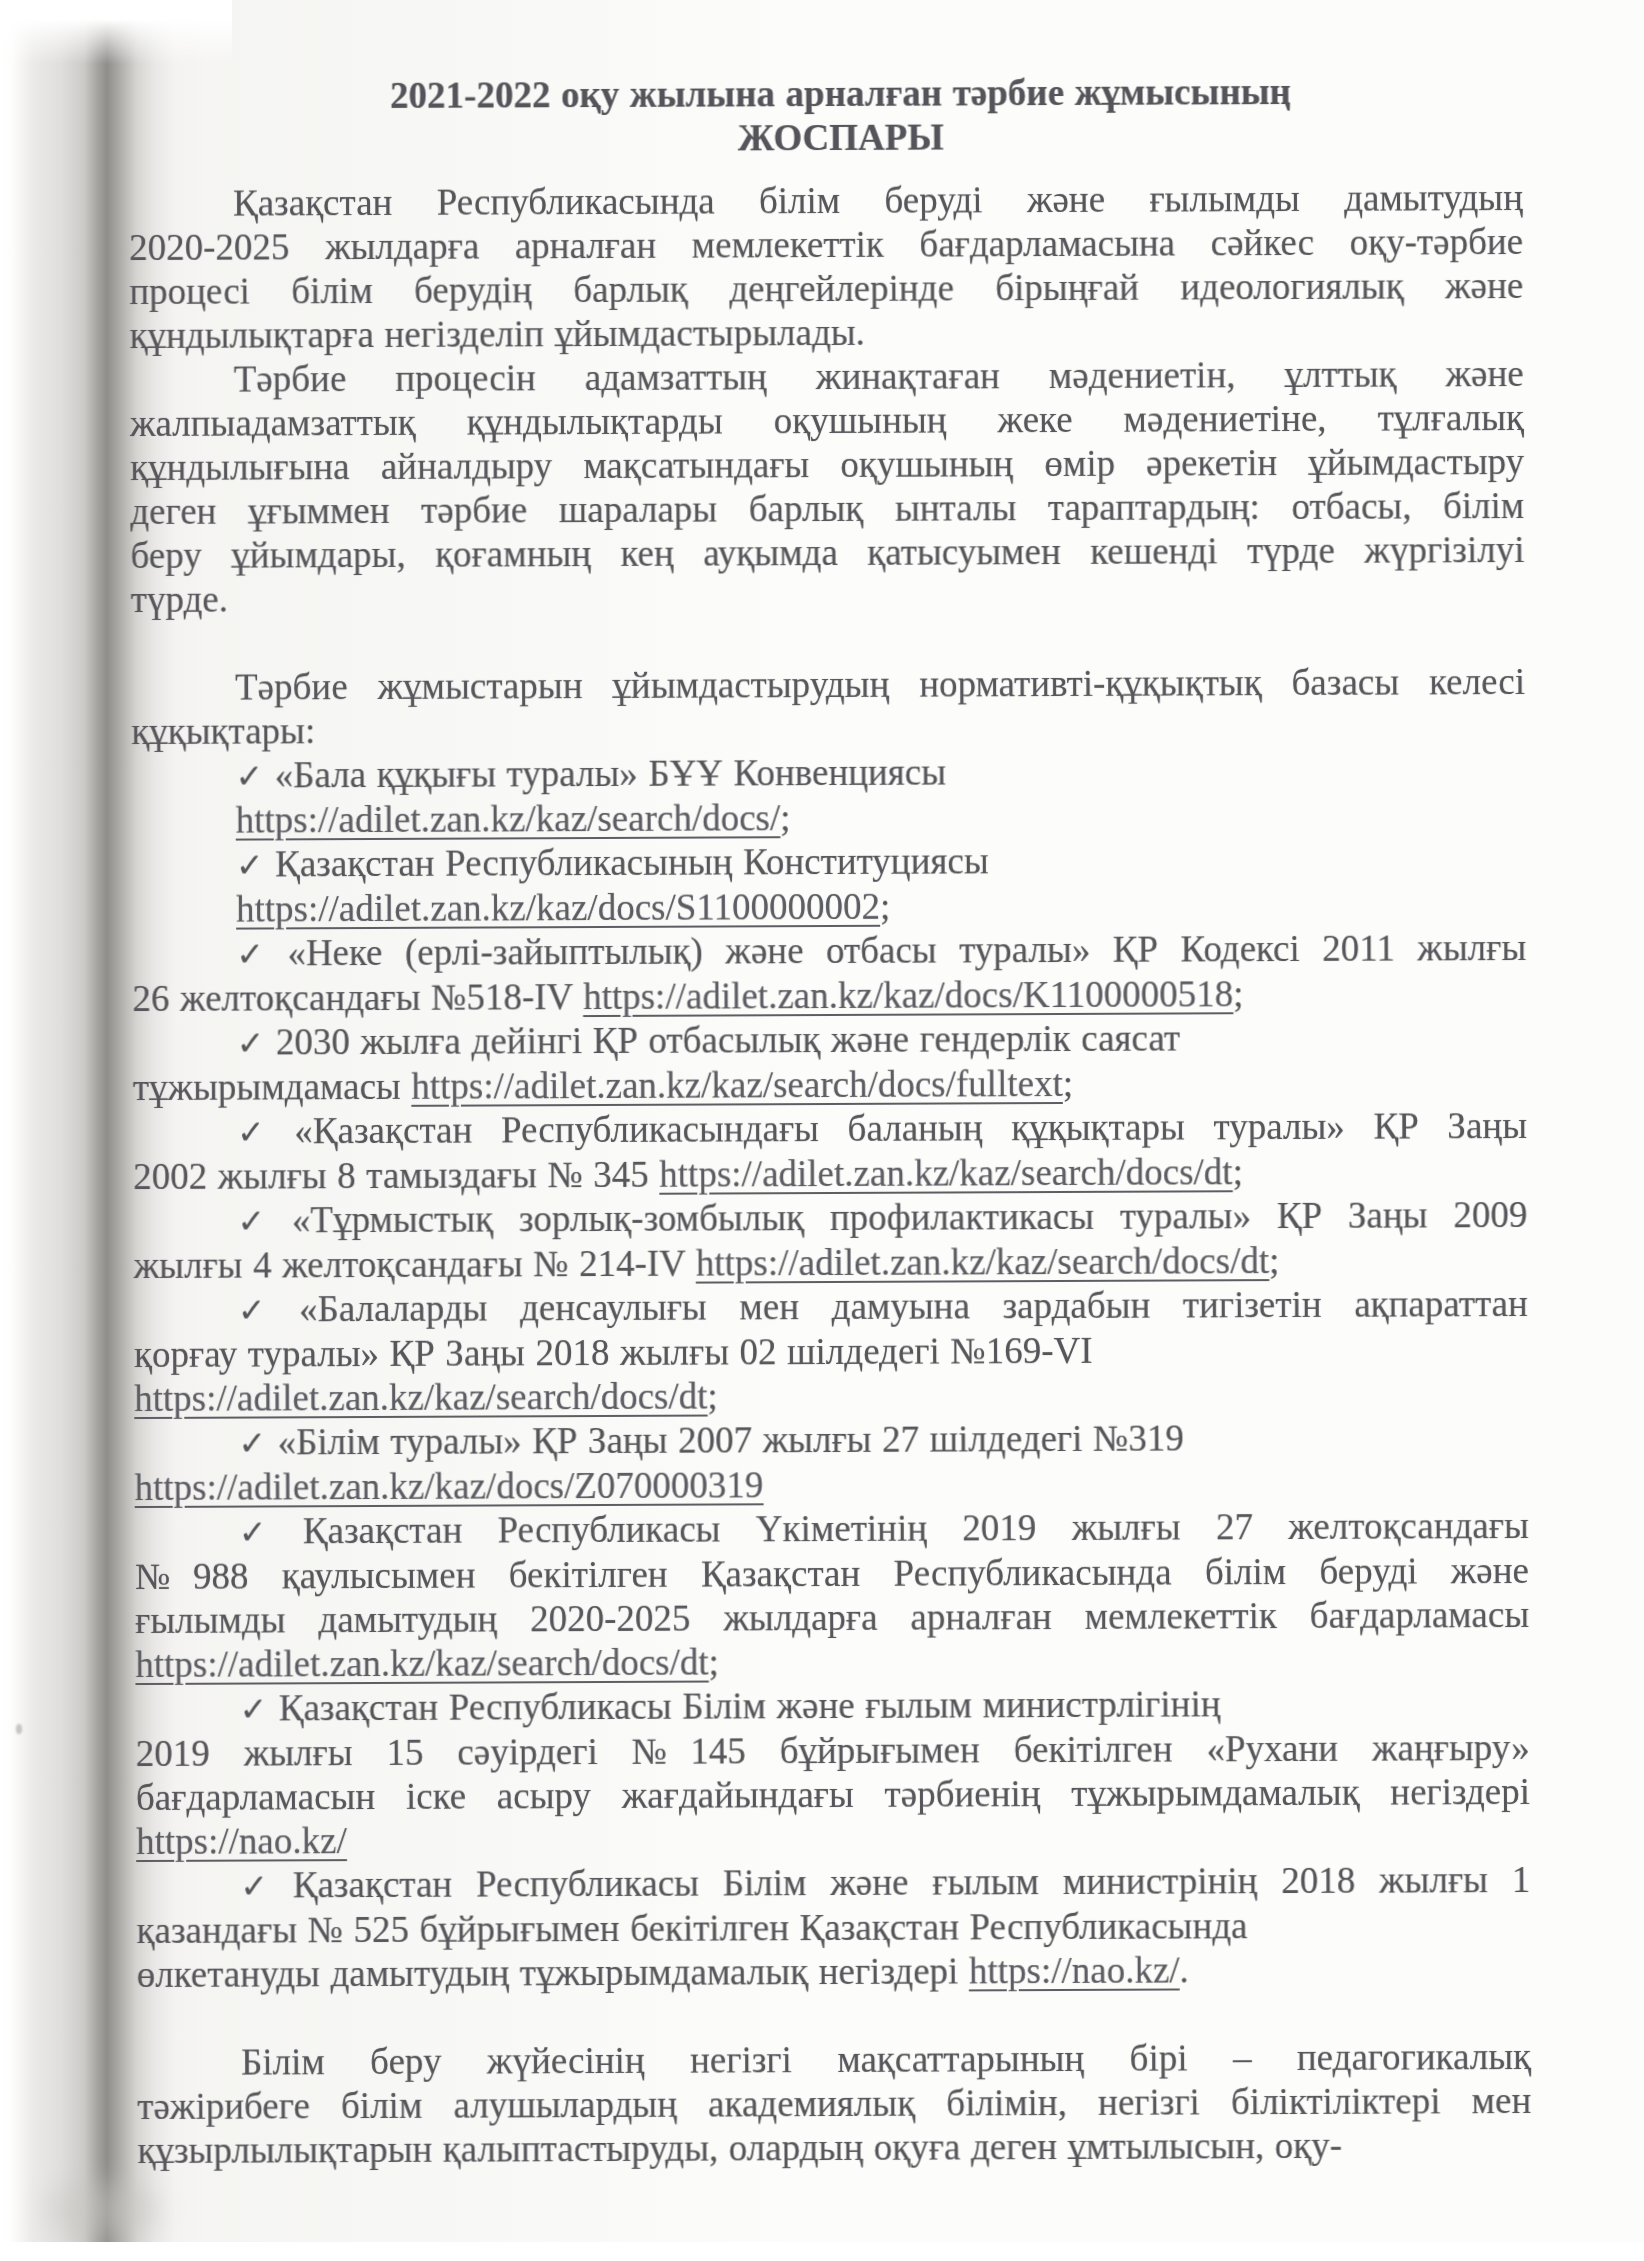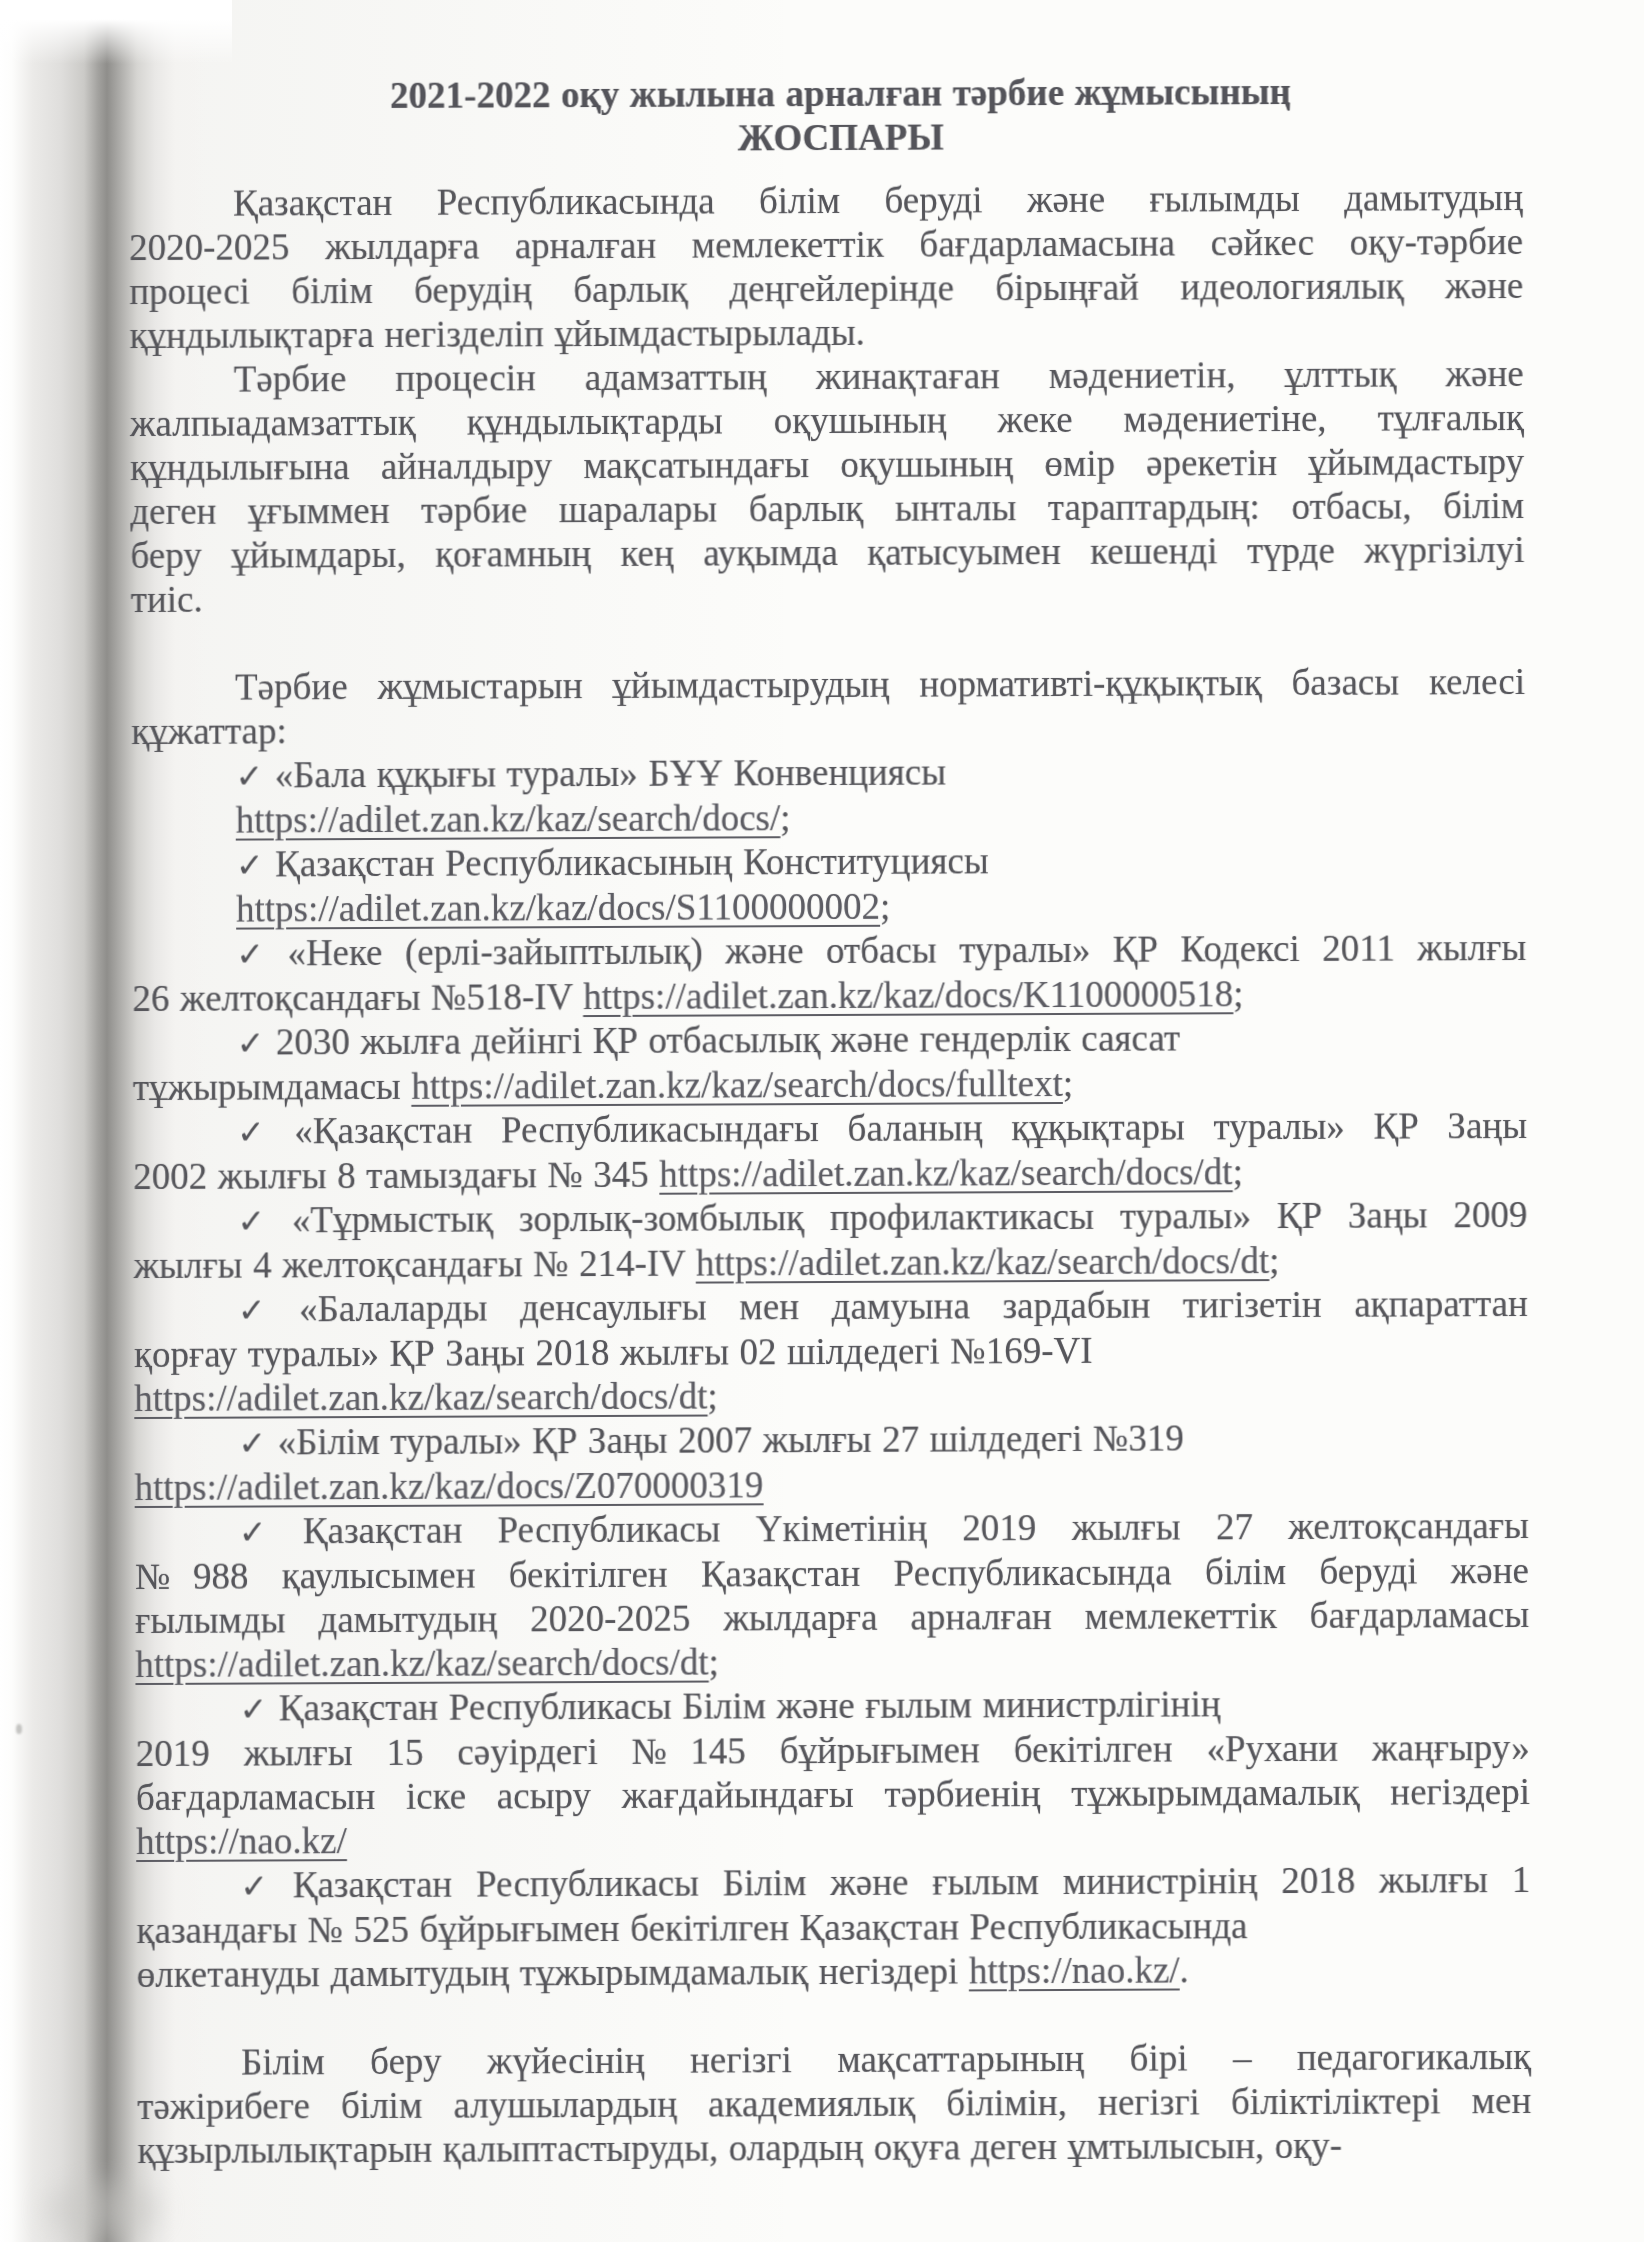--- a/index.html
+++ b/index.html
@@ -81,24 +81,24 @@
   <div id="doc">
       <div class="line indent j"><span>Қазақстан Республикасында білім беруді және ғылымды дамытудың</span></div>
       <div class="line j"><span>2020-2025 жылдарға арналған мемлекеттік бағдарламасына сәйкес оқу-тәрбие</span></div>
       <div class="line j"><span>процесі білім берудің барлық деңгейлерінде бірыңғай идеологиялық және</span></div>
       <div class="line"><span>құндылықтарға негізделіп ұйымдастырылады.</span></div>
       <div class="line indent j"><span>Тәрбие процесін адамзаттың жинақтаған мәдениетін, ұлттық және</span></div>
       <div class="line j"><span>жалпыадамзаттық құндылықтарды оқушының жеке мәдениетіне, тұлғалық</span></div>
       <div class="line j"><span>құндылығына айналдыру мақсатындағы оқушының өмір әрекетін ұйымдастыру</span></div>
       <div class="line j"><span>деген ұғыммен тәрбие шаралары барлық ынталы тараптардың: отбасы, білім</span></div>
       <div class="line j"><span>беру ұйымдары, қоғамның кең ауқымда қатысуымен кешенді түрде жүргізілуі</span></div>
-      <div class="line"><span>тиіс.</span></div>
+      <div class="line"><span>түрде.</span></div>
       <div class="gap"></div>
       <div class="line indent j"><span>Тәрбие жұмыстарын ұйымдастырудың нормативті-құқықтық базасы келесі</span></div>
-      <div class="line"><span>құжаттар:</span></div>
+      <div class="line"><span>құқықтары:</span></div>
       <div class="line indent"><span class="check">✓</span><span>«Бала құқығы туралы» БҰҰ Конвенциясы</span></div>
       <div class="line indent"><span class="url">https://adilet.zan.kz/kaz/search/docs/</span><span>;</span></div>
       <div class="line indent"><span class="check">✓</span><span>Қазақстан Республикасының Конституциясы</span></div>
       <div class="line indent"><span class="url">https://adilet.zan.kz/kaz/docs/S1100000002</span><span>;</span></div>
       <div class="line indent j"><span class="check">✓</span><span>«Неке (ерлі-зайыптылық) және отбасы туралы» ҚР Кодексі 2011 жылғы</span></div>
       <div class="line"><span>26 желтоқсандағы №518-IV </span><span class="url">https://adilet.zan.kz/kaz/docs/K1100000518</span><span>;</span></div>
       <div class="line indent"><span class="check">✓</span><span>2030 жылға дейінгі ҚР отбасылық және гендерлік саясат</span></div>
       <div class="line"><span>тұжырымдамасы </span><span class="url">https://adilet.zan.kz/kaz/search/docs/fulltext</span><span>;</span></div>
       <div class="line indent j"><span class="check">✓</span><span>«Қазақстан Республикасындағы баланың құқықтары туралы» ҚР Заңы</span></div>
       <div class="line"><span>2002 жылғы 8 тамыздағы № 345 </span><span class="url">https://adilet.zan.kz/kaz/search/docs/dt</span><span>;</span></div>

